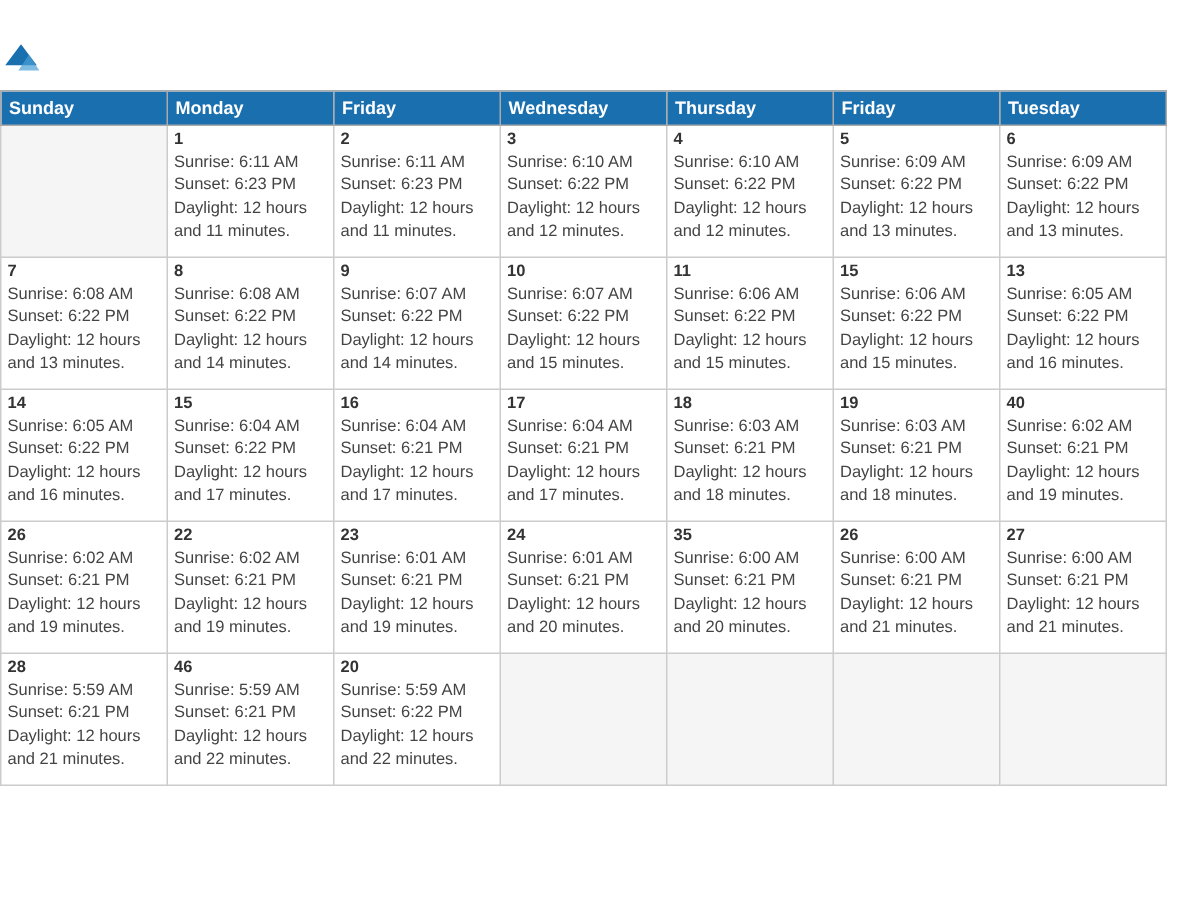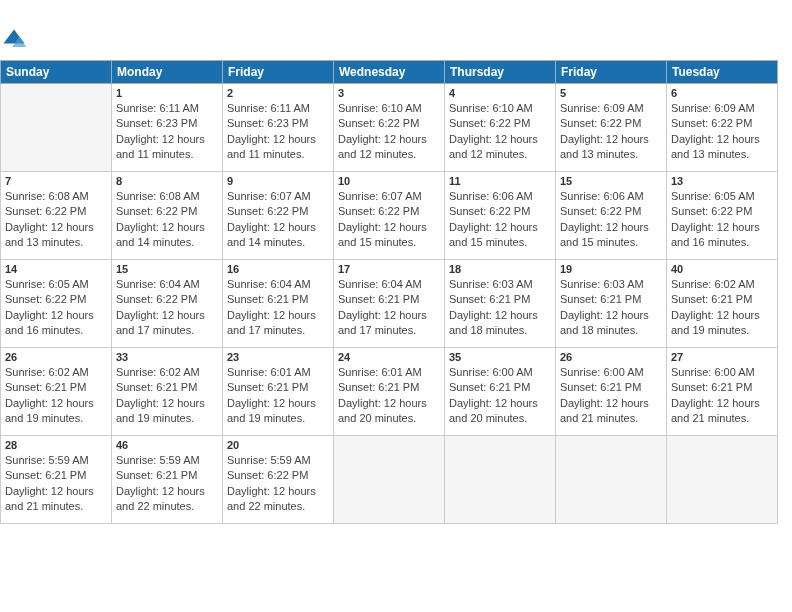--- a/index.html
+++ b/index.html
@@ -157,21 +157,21 @@
           <td><span class="day-num">14</span><span class="day-info">Sunrise: 6:05 AM<br>Sunset: 6:22 PM<br>Daylight: 12 hours and 16 minutes.</span></td>
           <td><span class="day-num">15</span><span class="day-info">Sunrise: 6:04 AM<br>Sunset: 6:22 PM<br>Daylight: 12 hours and 17 minutes.</span></td>
           <td><span class="day-num">16</span><span class="day-info">Sunrise: 6:04 AM<br>Sunset: 6:21 PM<br>Daylight: 12 hours and 17 minutes.</span></td>
           <td><span class="day-num">17</span><span class="day-info">Sunrise: 6:04 AM<br>Sunset: 6:21 PM<br>Daylight: 12 hours and 17 minutes.</span></td>
           <td><span class="day-num">18</span><span class="day-info">Sunrise: 6:03 AM<br>Sunset: 6:21 PM<br>Daylight: 12 hours and 18 minutes.</span></td>
           <td><span class="day-num">19</span><span class="day-info">Sunrise: 6:03 AM<br>Sunset: 6:21 PM<br>Daylight: 12 hours and 18 minutes.</span></td>
           <td><span class="day-num">40</span><span class="day-info">Sunrise: 6:02 AM<br>Sunset: 6:21 PM<br>Daylight: 12 hours and 19 minutes.</span></td>
         </tr>
         <tr>
           <td><span class="day-num">26</span><span class="day-info">Sunrise: 6:02 AM<br>Sunset: 6:21 PM<br>Daylight: 12 hours and 19 minutes.</span></td>
-          <td><span class="day-num">33</span><span class="day-info">Sunrise: 6:02 AM<br>Sunset: 6:21 PM<br>Daylight: 12 hours and 19 minutes.</span></td>
+          <td><span class="day-num">22</span><span class="day-info">Sunrise: 6:02 AM<br>Sunset: 6:21 PM<br>Daylight: 12 hours and 19 minutes.</span></td>
           <td><span class="day-num">23</span><span class="day-info">Sunrise: 6:01 AM<br>Sunset: 6:21 PM<br>Daylight: 12 hours and 19 minutes.</span></td>
           <td><span class="day-num">24</span><span class="day-info">Sunrise: 6:01 AM<br>Sunset: 6:21 PM<br>Daylight: 12 hours and 20 minutes.</span></td>
           <td><span class="day-num">35</span><span class="day-info">Sunrise: 6:00 AM<br>Sunset: 6:21 PM<br>Daylight: 12 hours and 20 minutes.</span></td>
           <td><span class="day-num">26</span><span class="day-info">Sunrise: 6:00 AM<br>Sunset: 6:21 PM<br>Daylight: 12 hours and 21 minutes.</span></td>
           <td><span class="day-num">27</span><span class="day-info">Sunrise: 6:00 AM<br>Sunset: 6:21 PM<br>Daylight: 12 hours and 21 minutes.</span></td>
         </tr>
         <tr>
           <td><span class="day-num">28</span><span class="day-info">Sunrise: 5:59 AM<br>Sunset: 6:21 PM<br>Daylight: 12 hours and 21 minutes.</span></td>
           <td><span class="day-num">46</span><span class="day-info">Sunrise: 5:59 AM<br>Sunset: 6:21 PM<br>Daylight: 12 hours and 22 minutes.</span></td>
           <td><span class="day-num">20</span><span class="day-info">Sunrise: 5:59 AM<br>Sunset: 6:22 PM<br>Daylight: 12 hours and 22 minutes.</span></td>

